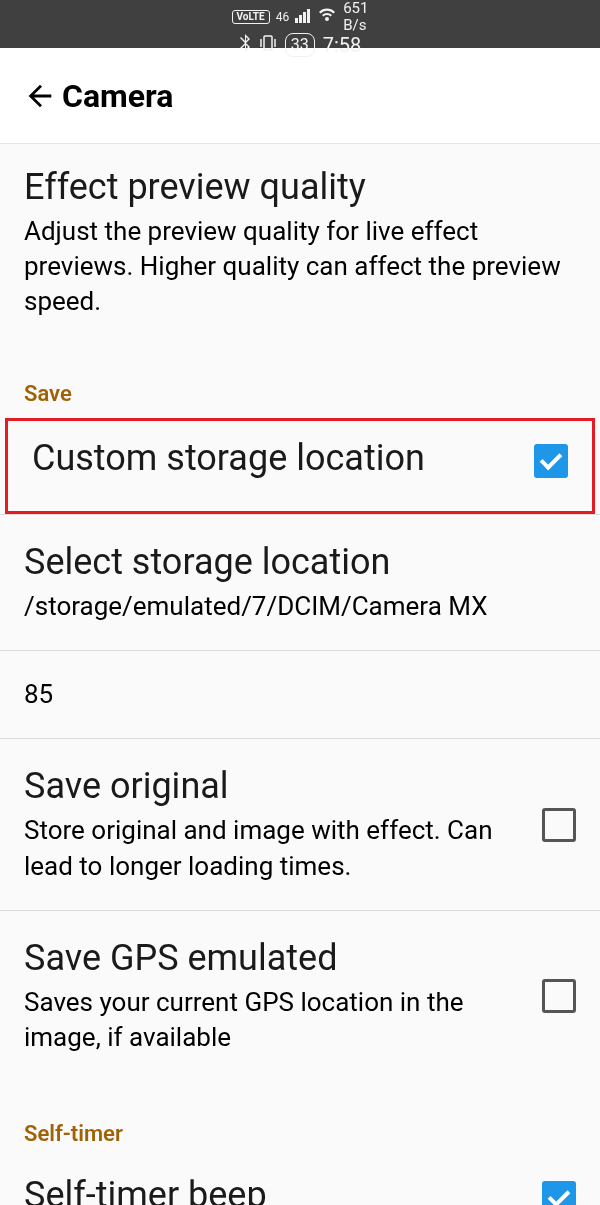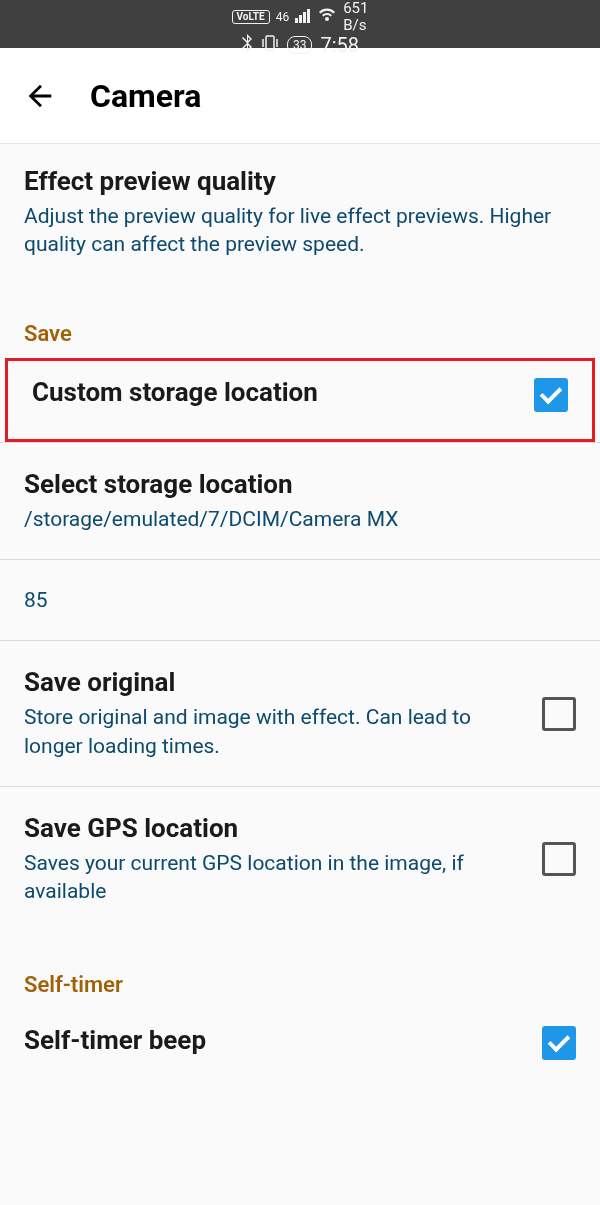--- a/index.html
+++ b/index.html
@@ -42,21 +42,21 @@
 }
 .status-right {
   display: flex;
   align-items: center;
   gap: 8px;
 }
 .battery-badge {
   border: 1.5px solid #f2f2f2;
   border-radius: 8px;
   padding: 1px 5px;
-  font-size: 12px;
+  font-size: 16px;
   line-height: 1.2;
 }
 .header {
   background: #ffffff;
   height: 96px;
   display: flex;
   align-items: center;
   padding: 0 18px;
   border-bottom: 1px solid #e5e5e5;
 }
@@ -65,34 +65,32 @@
   height: 44px;
   display: flex;
   align-items: center;
   justify-content: center;
   cursor: pointer;
 }
 .header-title {
   font-size: 32px;
   font-weight: 700;
   color: #000;
-  margin-left: 28px;
 }
 .settings-item {
   padding: 18px 24px;
 }
 .item-title {
-  font-size: 26px;
+  font-size: 36px;
   color: #1a1a1a;
   margin-bottom: 6px;
-  font-weight: bold;
 }
 .item-desc {
-  font-size: 21px;
-  color: #0c4a6e;
+  font-size: 26px;
+  color: #000000;
   line-height: 1.35;
 }
 .section-header {
   font-size: 22px;
   font-weight: 600;
   color: #a16207;
   padding: 24px 24px 12px 24px;
 }
 .highlight-box {
   border: 3.5px solid #e41b23;
@@ -217,21 +215,21 @@
     <div class="item-title">Save original</div>
     <div class="item-desc">Store original and image with effect. Can lead to longer loading times.</div>
   </div>
   <div class="checkbox"></div>
 </div>
 
 <div class="divider"></div>
 
 <div class="row-with-check" style="padding-top:26px;padding-bottom:26px;">
   <div class="row-text">
-    <div class="item-title">Save GPS location</div>
+    <div class="item-title">Save GPS emulated</div>
     <div class="item-desc">Saves your current GPS location in the image, if available</div>
   </div>
   <div class="checkbox"></div>
 </div>
 
 <div class="section-header" style="padding-top:40px;padding-bottom:18px;">Self-timer</div>
 
 <div class="row-with-check" style="padding-top:10px;padding-bottom:10px;">
   <div class="row-text">
     <div class="item-title">Self-timer beep</div>

